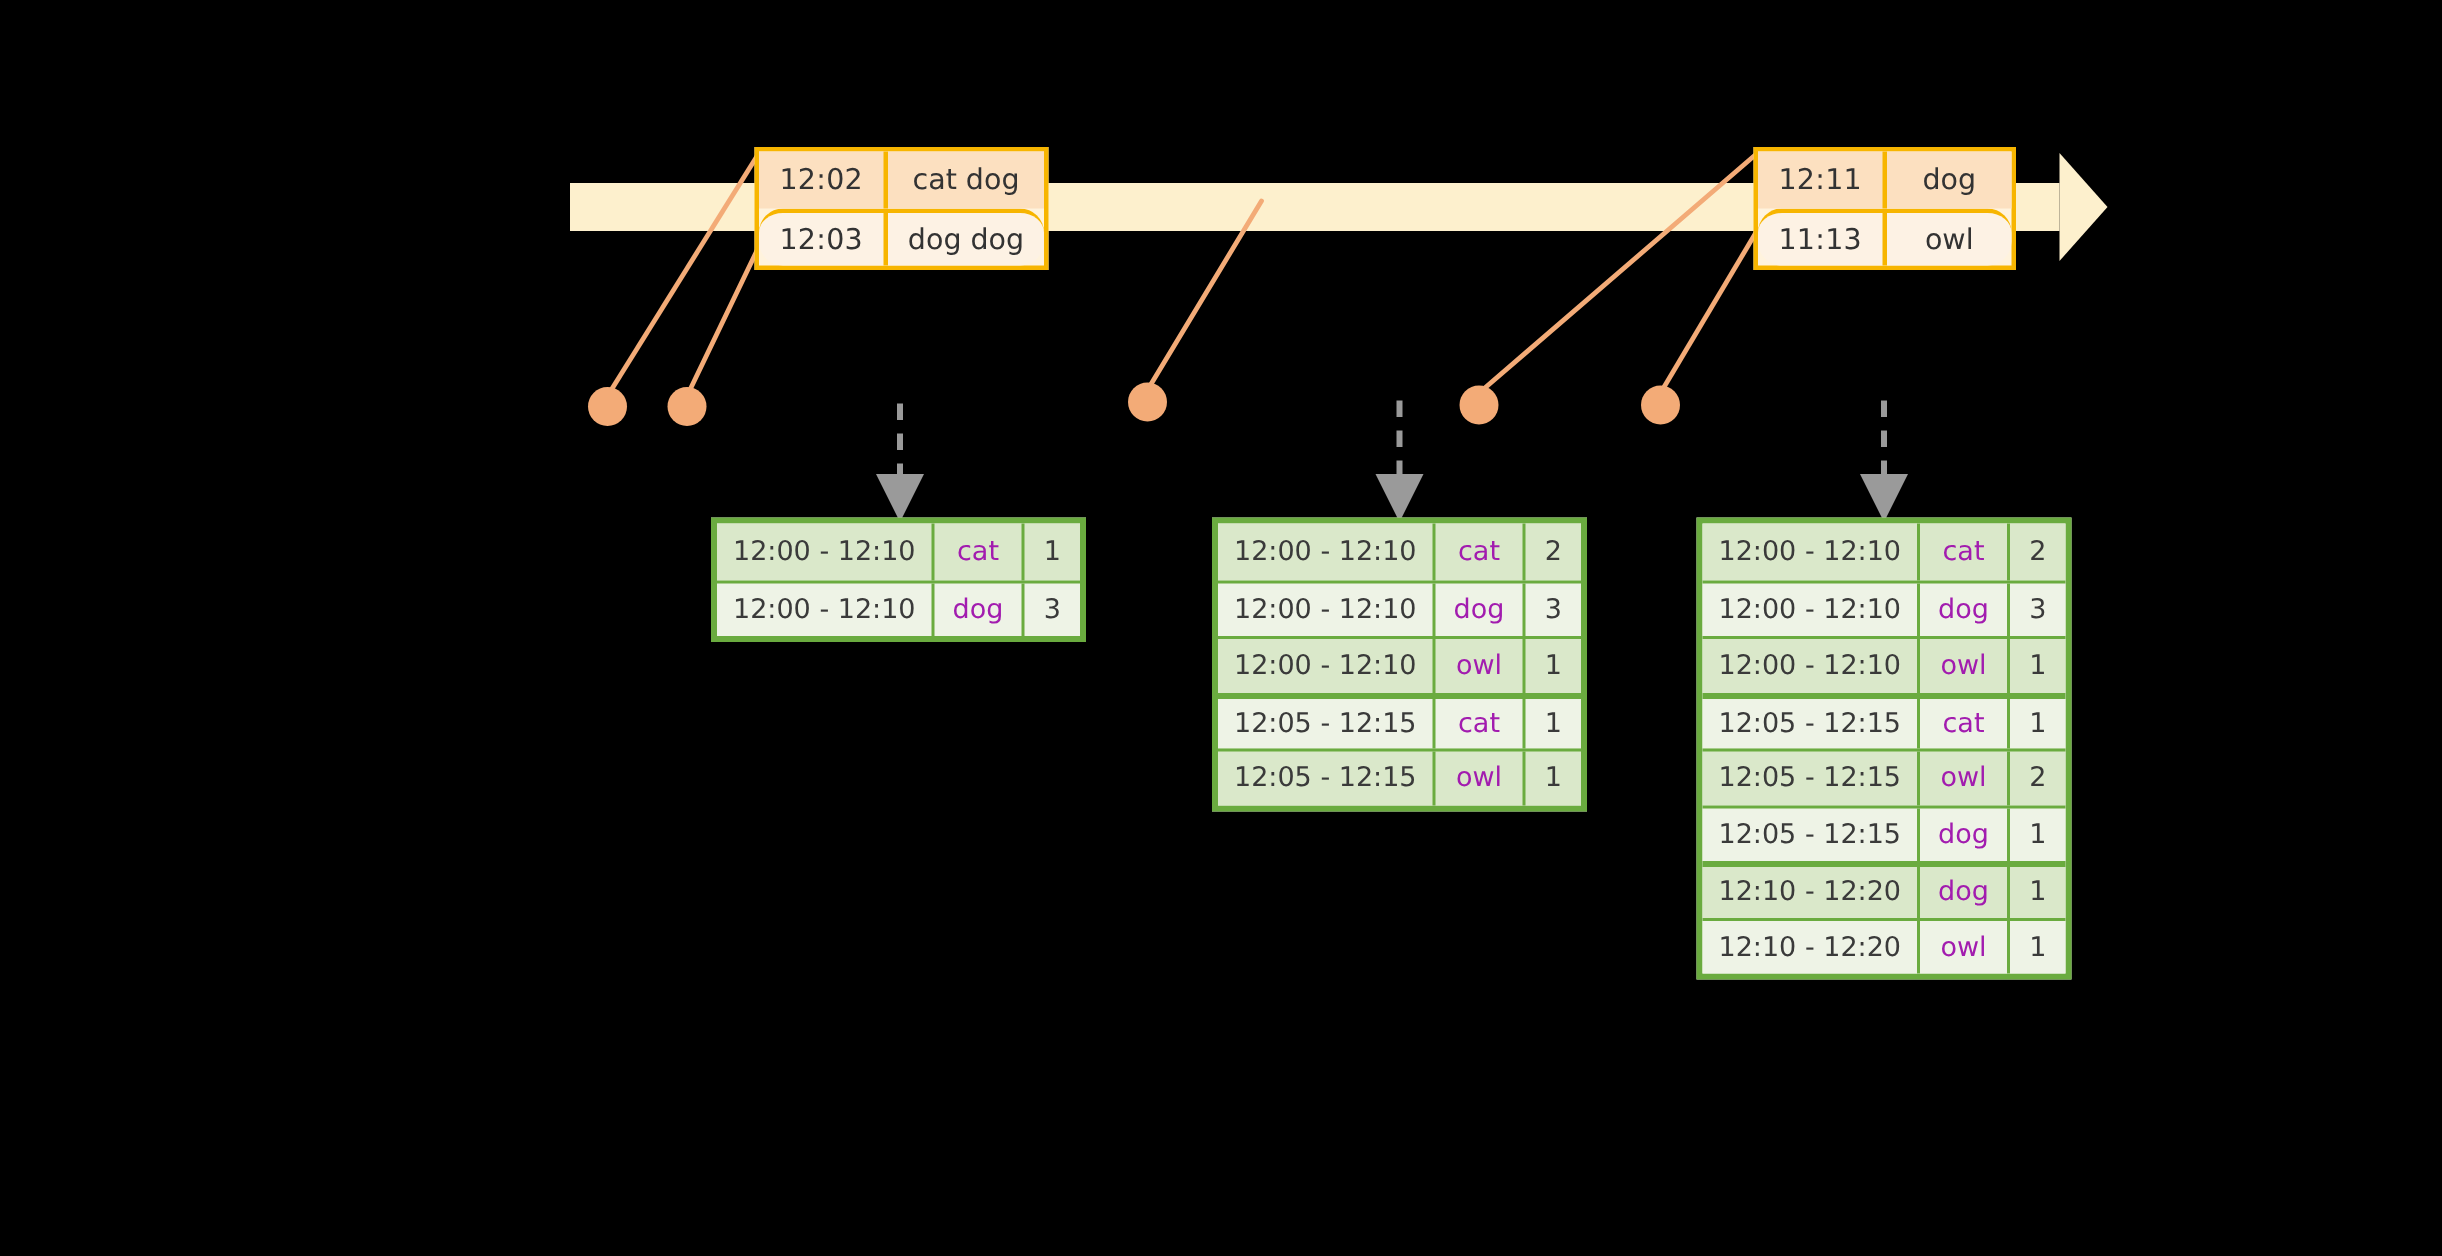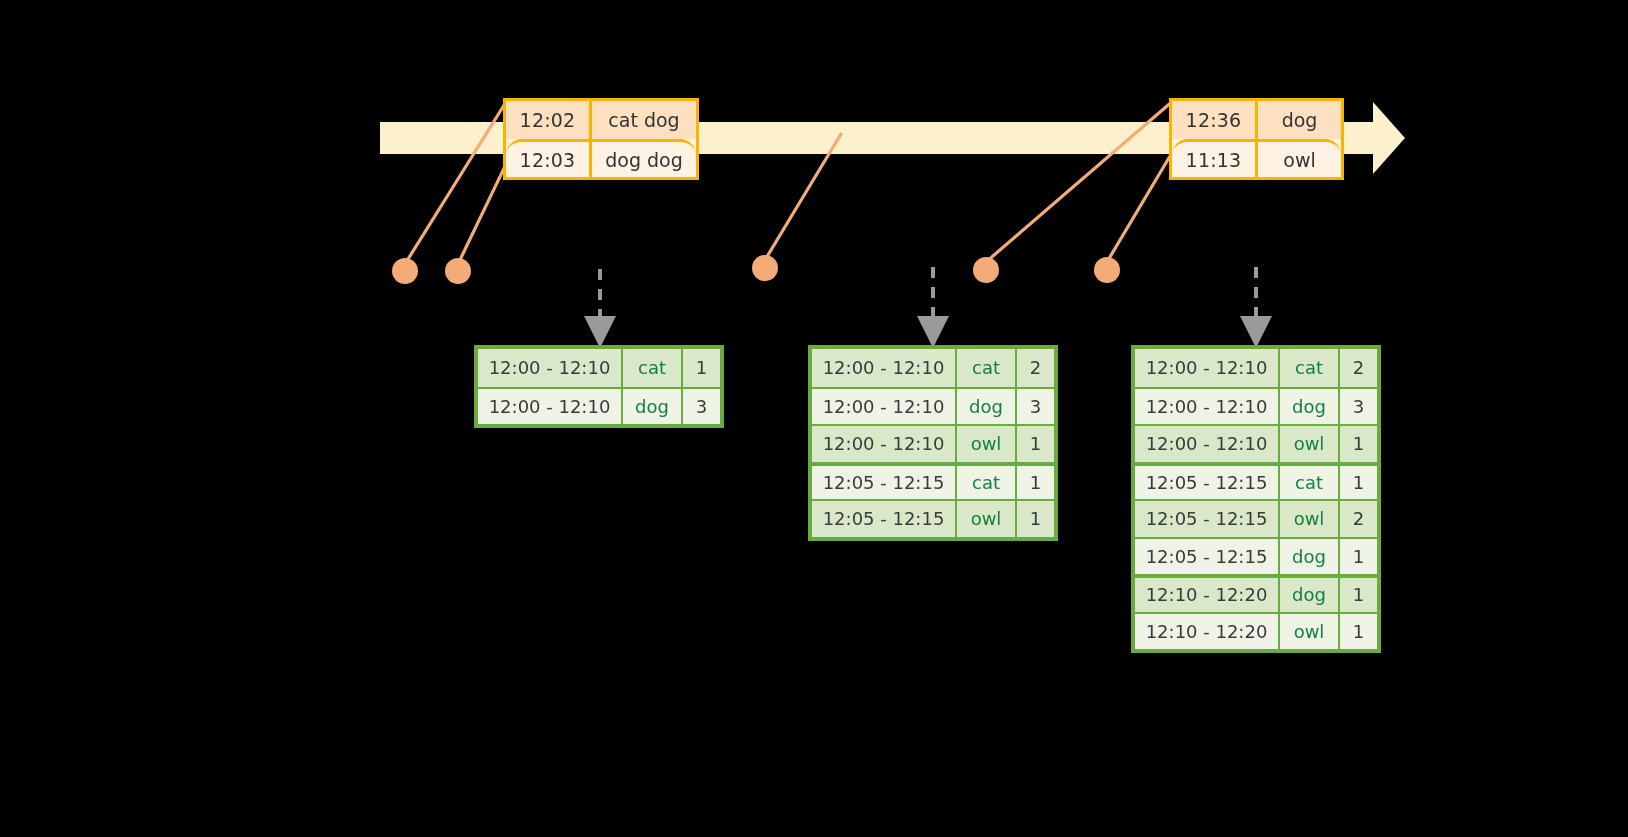--- a/index.html
+++ b/index.html
@@ -85,21 +85,21 @@
     font-size: 18px;
     color: #3a3a3a;
     border-right: 2px solid #6aab3f;
     box-sizing: border-box;
   }
   .w-word {
     display: flex;
     align-items: center;
     justify-content: center;
     font-size: 18px;
-    color: #15803d;
+    color: #a21caf;
     border-right: 2px solid #6aab3f;
     box-sizing: border-box;
   }
   .w-count {
     display: flex;
     align-items: center;
     justify-content: center;
     font-size: 18px;
     color: #3a3a3a;
     box-sizing: border-box;
@@ -153,21 +153,21 @@
     </div>
     <div class="event-row shade-b">
       <div class="ev-time">12:03</div>
       <div class="ev-words">dog dog</div>
     </div>
   </div>
 
 
   <div class="event-box" style="left:1169px; top:62px; width:175px;">
     <div class="event-row shade-a">
-      <div class="ev-time">12:36</div>
+      <div class="ev-time">12:11</div>
       <div class="ev-words">dog</div>
     </div>
     <div class="event-row shade-b">
       <div class="ev-time">11:13</div>
       <div class="ev-words">owl</div>
     </div>
   </div>
 
   <div class="win-table" style="left:474px; top:309px; width:250px;">
       <div class="win-row shade-a">

